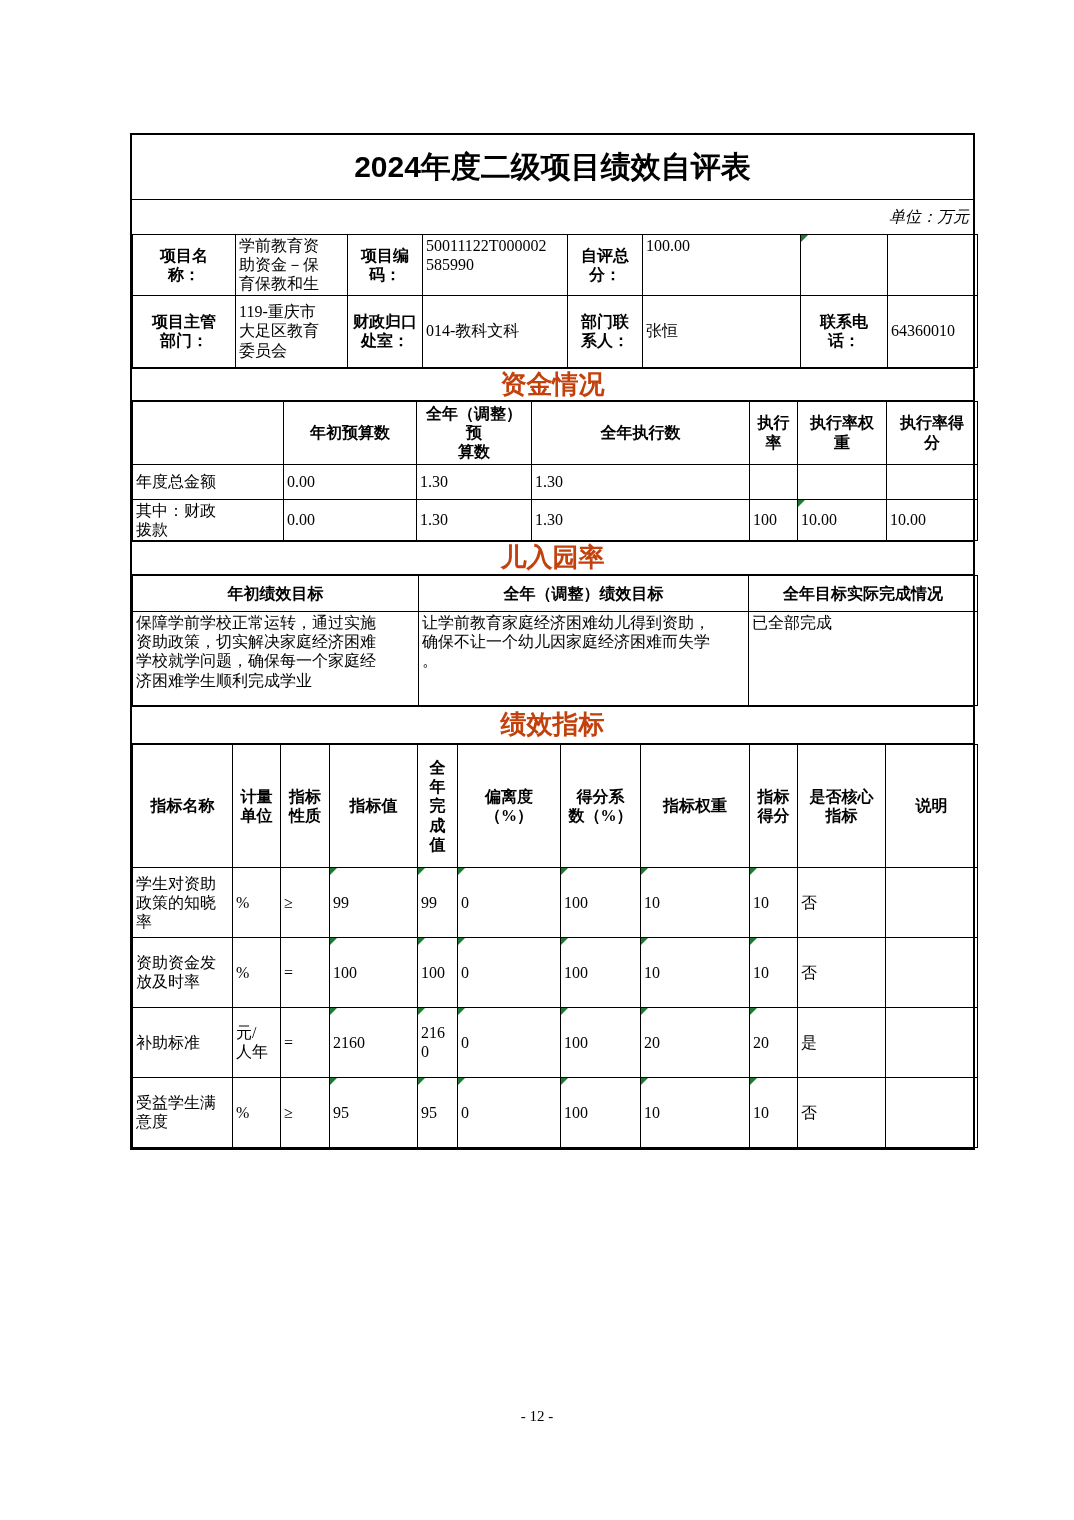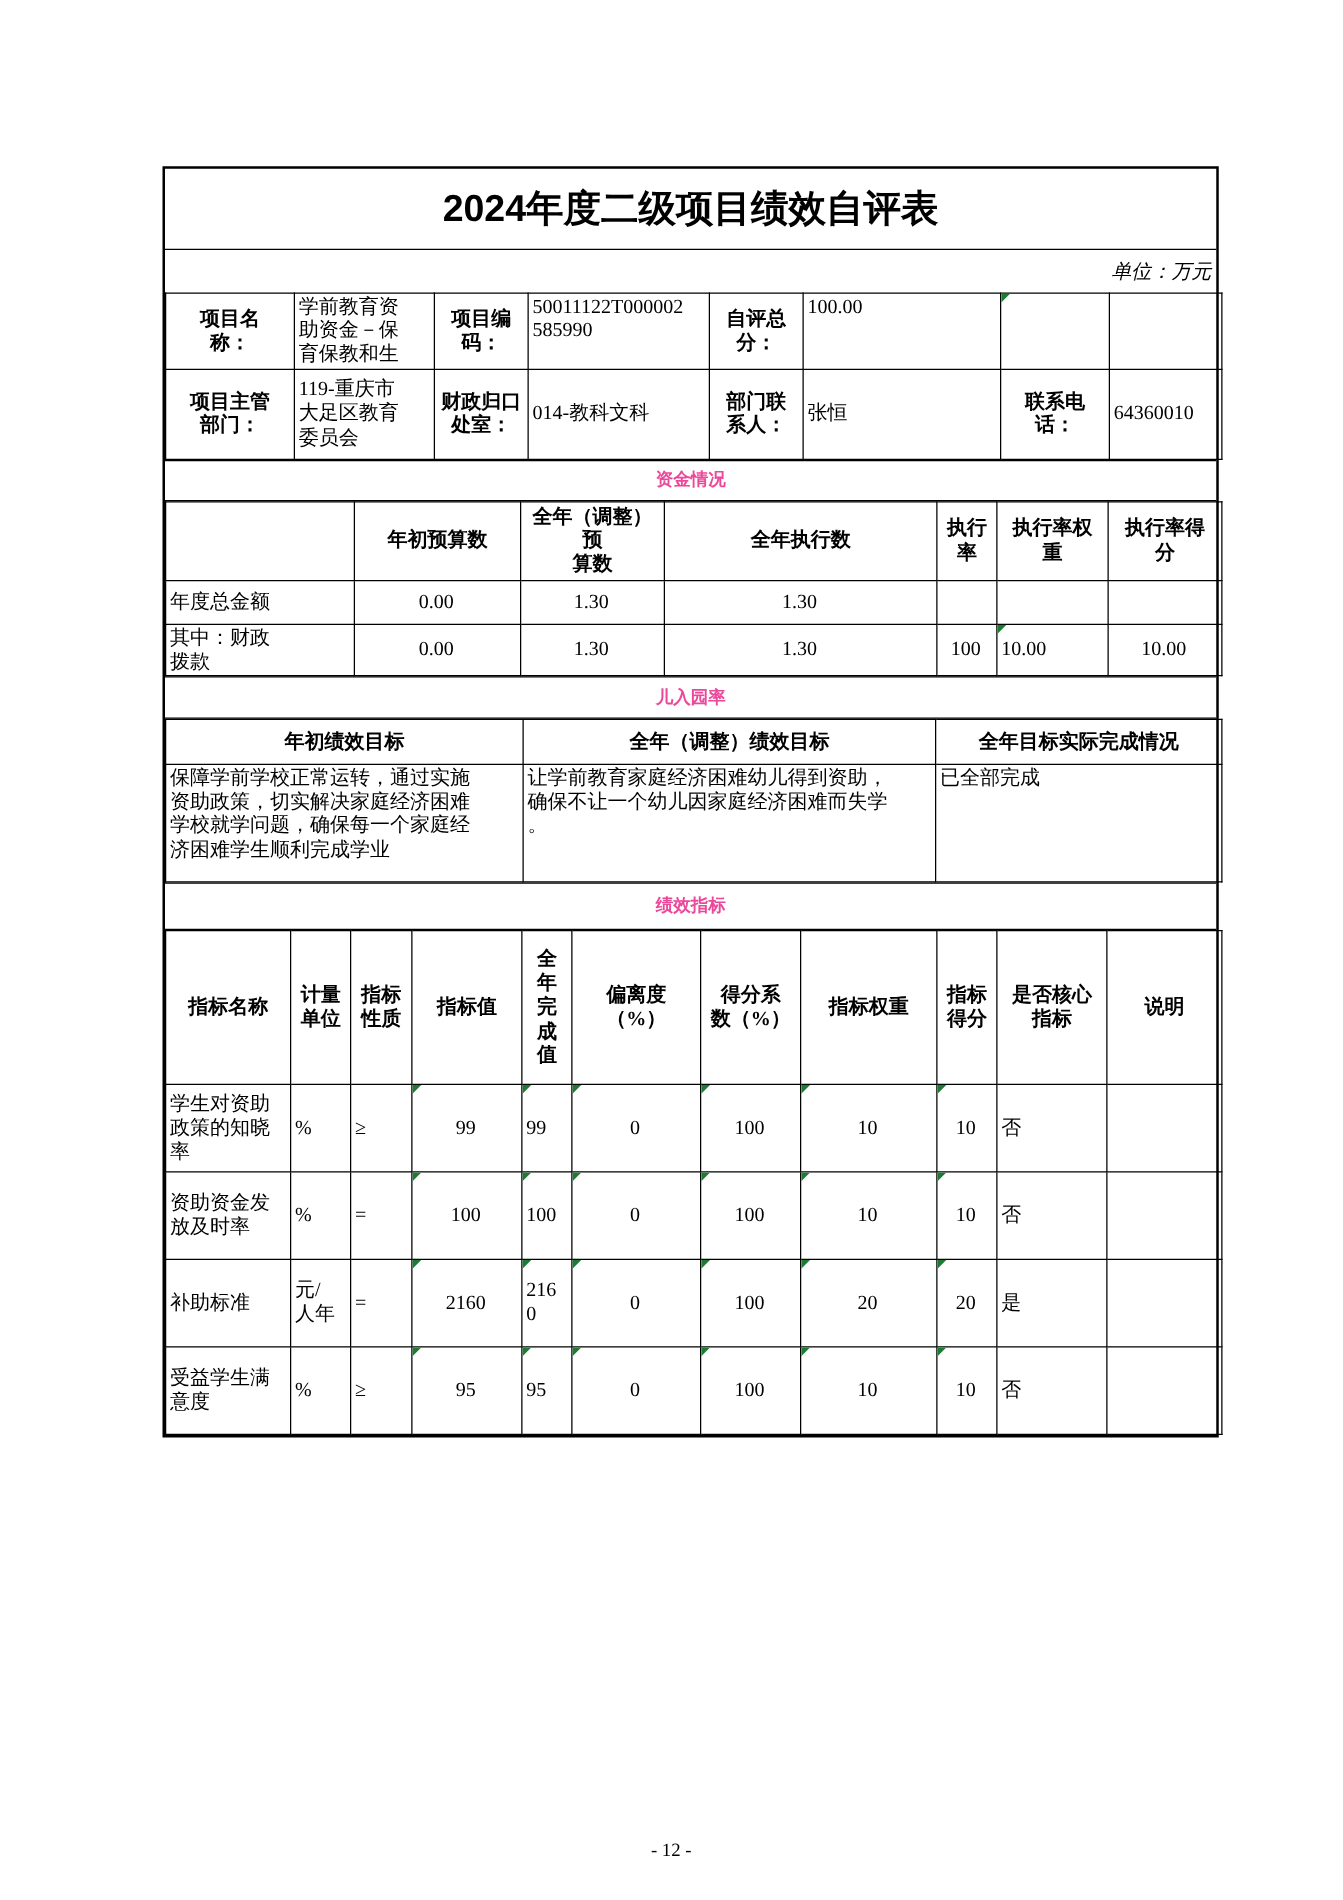--- a/index.html
+++ b/index.html
@@ -15,41 +15,41 @@
     height:64px;display:flex;align-items:center;justify-content:center;
     font-family:"Liberation Sans", sans-serif;font-weight:bold;font-size:30px;
     border-bottom:1px solid #000;
   }
   .unit-row{
     height:34px;display:flex;align-items:center;justify-content:flex-end;
     font-size:16px;padding-right:4px;font-style:italic;
   }
   .secbar{
     display:flex;align-items:center;justify-content:center;
-    font-family:"Liberation Sans", sans-serif;font-weight:bold;font-size:14px;
-    color:#ec4899;border-top:1px solid #000;border-bottom:1px solid #000;
+    font-family:"Liberation Sans", sans-serif;font-weight:bold;font-size:26px;
+    color:#c2410c;border-top:1px solid #000;border-bottom:1px solid #000;
   }
   .secbar.s1{height:31px;} .secbar.s2{height:32px;} .secbar.s3{height:36px;}
   table{width:100%;border-collapse:collapse;table-layout:fixed;}
   td,th{
     border:1px solid #000;font-size:16px;line-height:1.2;padding:1px 3px;
     overflow:hidden;position:relative;vertical-align:middle;font-weight:normal;
   }
   th{font-weight:bold;text-align:center;white-space:pre-line;}
   .lbl{font-weight:bold;text-align:center;white-space:pre-line;}
   .pre{white-space:pre-line;}
   .top{vertical-align:top;}
-  .num{text-align:center;padding-right:5px;}
+  .num{text-align:left;padding-right:5px;}
   .acell{text-align:left;word-break:break-all;padding:1px 6px 1px 3px;}
   .tri-mark{
     position:absolute;top:0;left:0;width:0;height:0;
     border-top:7px solid #1e7b34;border-right:7px solid transparent;
   }
   .footer{
-    position:absolute;top:1473px;left:0;width:1074px;text-align:center;
+    position:absolute;top:1408px;left:0;width:1074px;text-align:center;
     font-size:15px;
   }
 </style>
 </head>
 <body>
 
 <div class="sheet">
 
   <div class="title-row">2024年度二级项目绩效自评表</div>
   <div class="unit-row">单位：万元</div>

